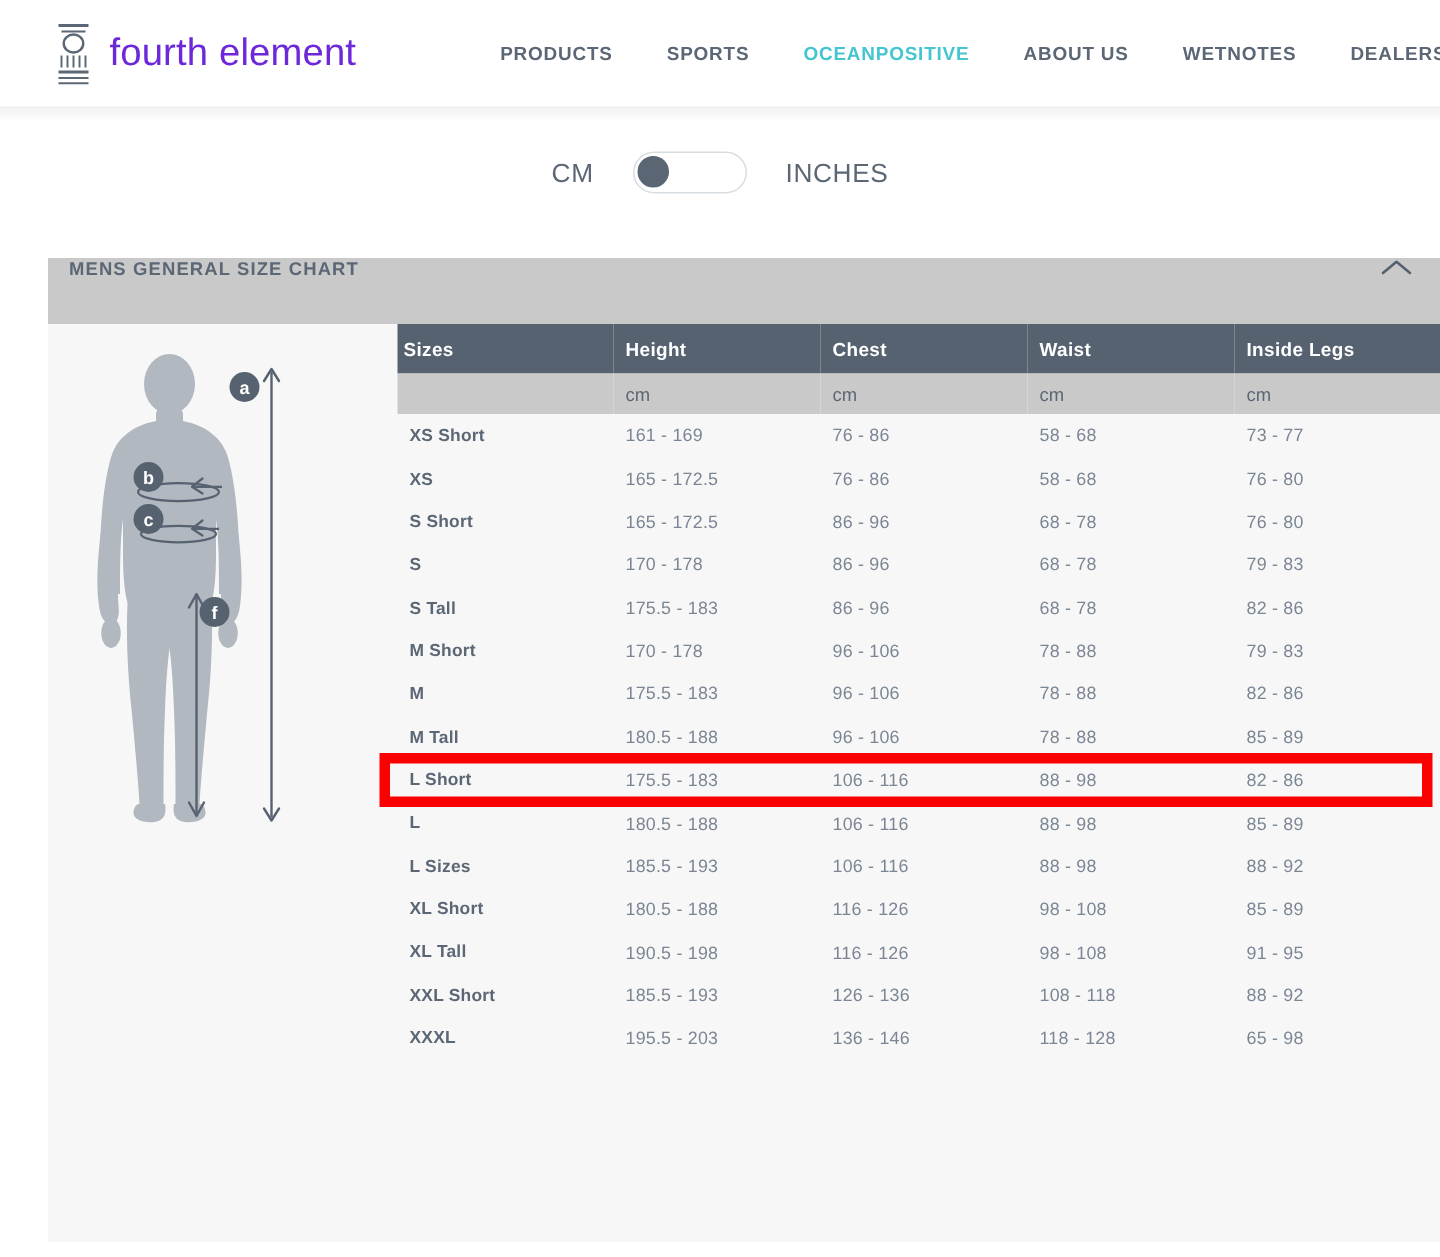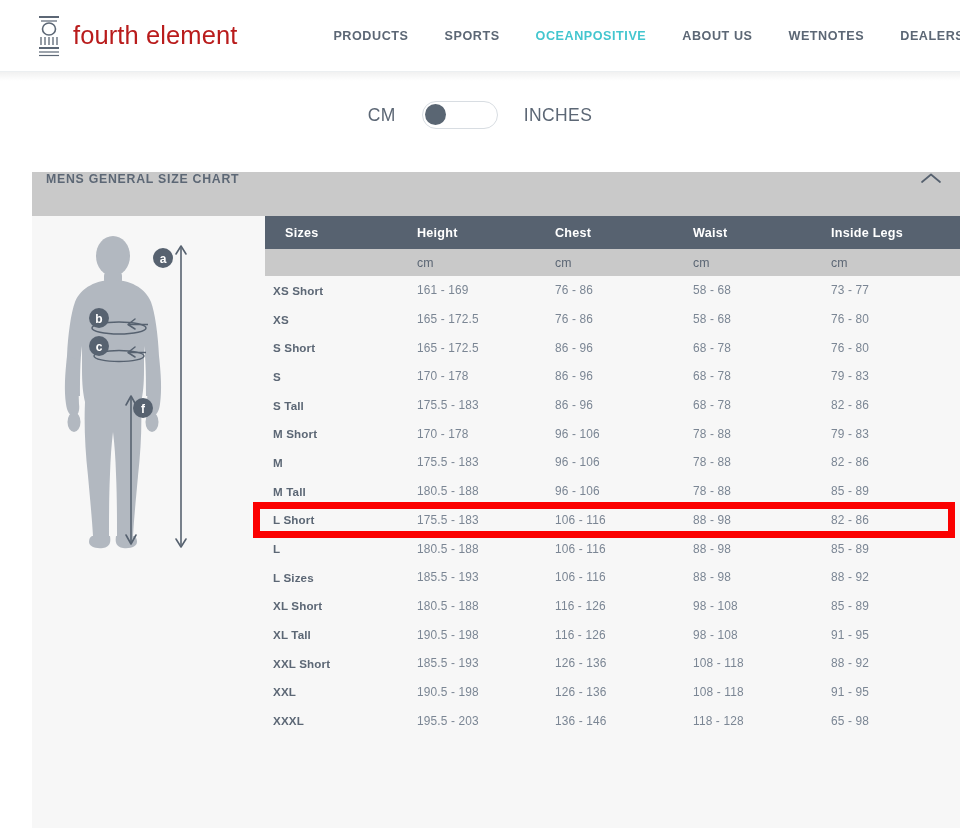--- a/index.html
+++ b/index.html
@@ -42,21 +42,21 @@
     gap: 11px;
   }
   .brand-mark {
     width: 26px;
     height: 46px;
     display: block;
   }
   .brand-name {
     font-size: 25.5px;
     font-weight: 400;
-    color: #b91c1c;
+    color: #6d28d9;
     letter-spacing: 0.1px;
     line-height: 1;
     white-space: nowrap;
   }
 
   .main-nav {
     display: flex;
     align-items: center;
     gap: 36px;
     margin-left: 96px;
@@ -169,21 +169,21 @@
   thead.table-head th {
     background: #576270;
     color: #ffffff;
     font-size: 12.6px;
     font-weight: 600;
     letter-spacing: 0.25px;
     height: 33px;
     vertical-align: middle;
     padding-left: 8px;
   }
-  thead.table-head th:first-child { padding-left: 20px; }
+  thead.table-head th:first-child { padding-left: 4px; }
 
   tr.units-row td {
     background: #c9c9c9;
     color: #5c6775;
     font-size: 12.3px;
     height: 27px;
     vertical-align: middle;
     padding-left: 8px;
   }
 
@@ -444,27 +444,20 @@
               <td>91 - 95</td>
             </tr>
             <tr>
               <td class="size-cell">XXL Short</td>
               <td>185.5 - 193</td>
               <td>126 - 136</td>
               <td>108 - 118</td>
               <td>88 - 92</td>
             </tr>
             <tr>
-              <td class="size-cell">XXL</td>
-              <td>190.5 - 198</td>
-              <td>126 - 136</td>
-              <td>108 - 118</td>
-              <td>91 - 95</td>
-            </tr>
-            <tr>
               <td class="size-cell">XXXL</td>
               <td>195.5 - 203</td>
               <td>136 - 146</td>
               <td>118 - 128</td>
               <td>65 - 98</td>
             </tr>
           </tbody>
       </table>
     </div>
 

